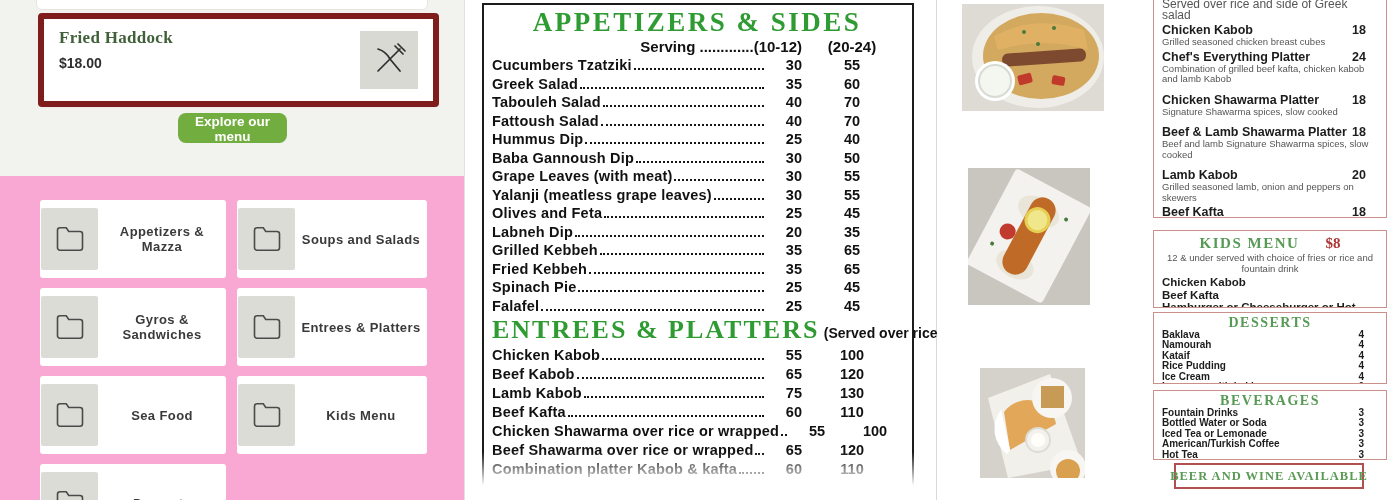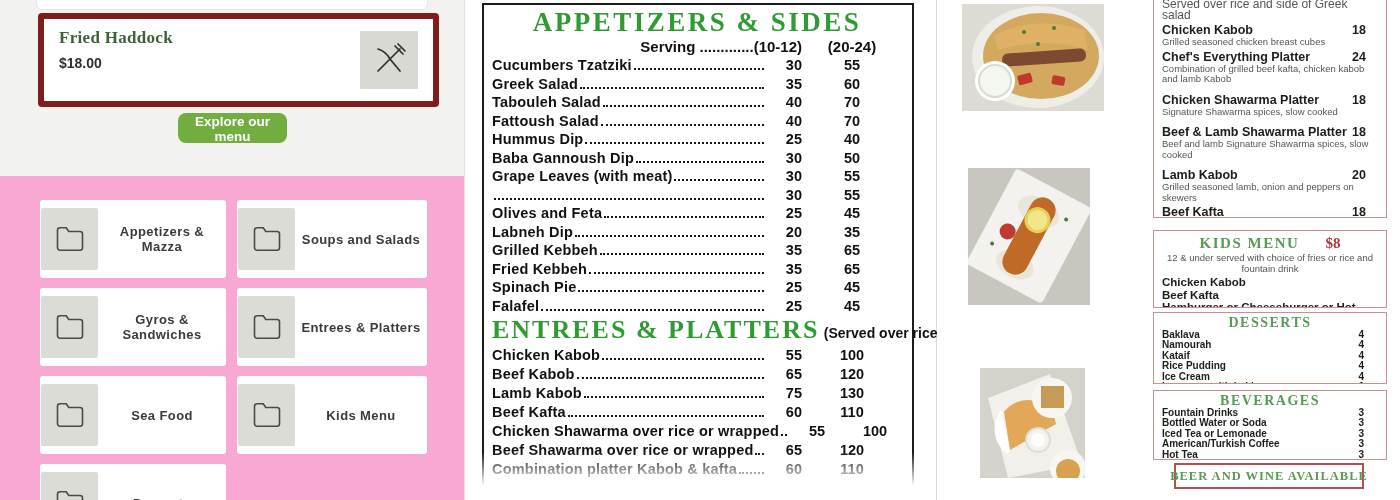--- a/index.html
+++ b/index.html
@@ -236,20 +236,21 @@
           <span class="mb-p1">30</span>
           <span class="mb-p2">50</span>
         </div>
       <div class="mb-row">
           <span class="mb-name">Grape Leaves (with meat)</span>
           <span class="mb-lead"></span>
           <span class="mb-p1">30</span>
           <span class="mb-p2">55</span>
         </div>
       <div class="mb-row">
+          <span class="mb-name">Yalanji (meatless grape leaves)</span>
           <span class="mb-lead"></span>
           <span class="mb-p1">30</span>
           <span class="mb-p2">55</span>
         </div>
       <div class="mb-row">
           <span class="mb-name">Olives and Feta</span>
           <span class="mb-lead"></span>
           <span class="mb-p1">25</span>
           <span class="mb-p2">45</span>
         </div>

